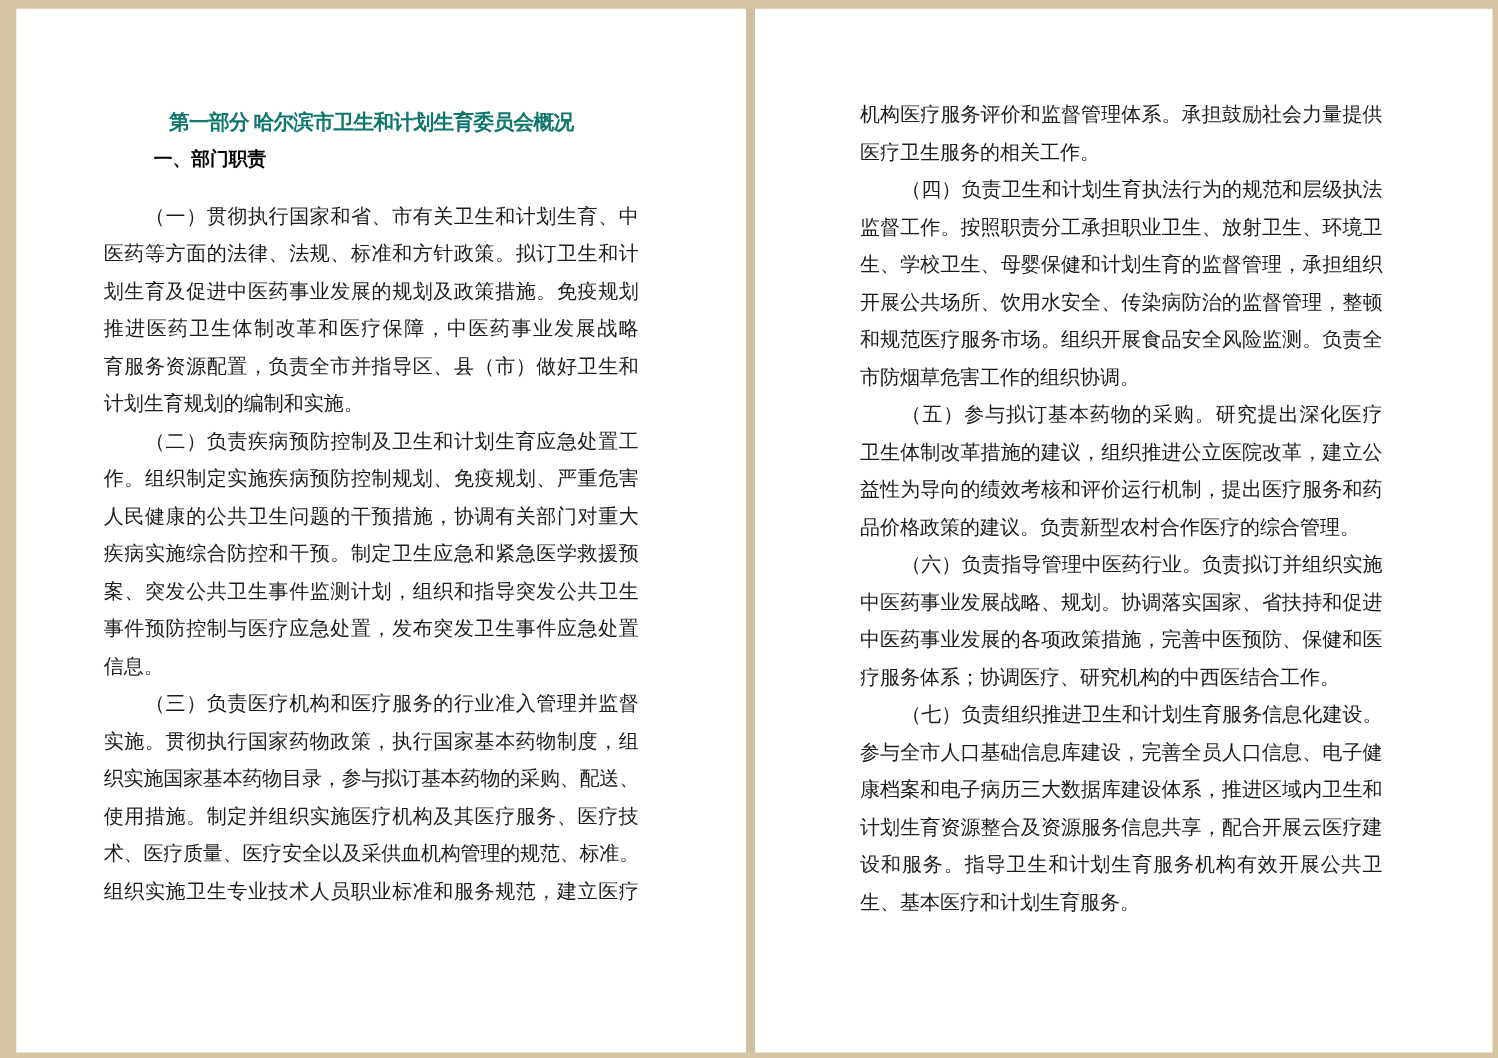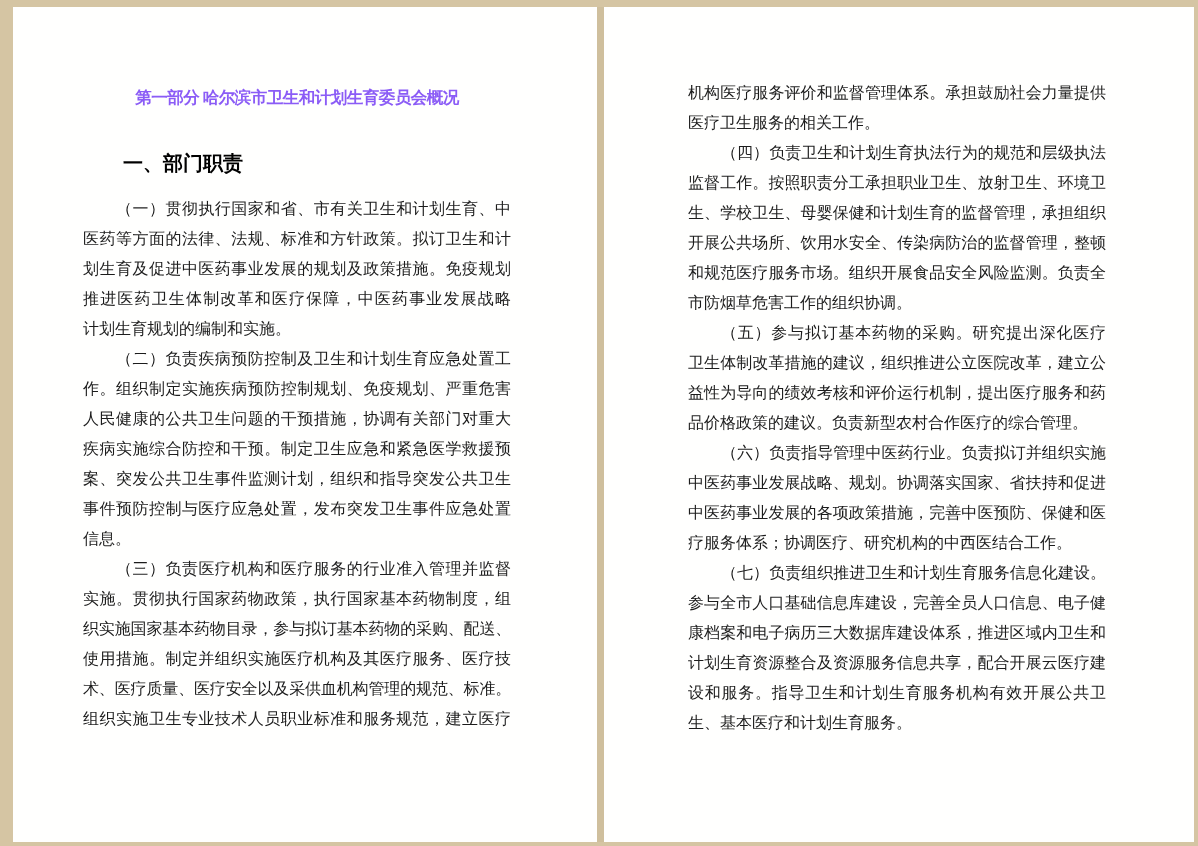--- a/index.html
+++ b/index.html
@@ -43,42 +43,42 @@
   .e{text-align:left;}
   
   .in{text-indent:33px;}
   
   .tight{letter-spacing:-0.35px;}
   .doc-title{
     font-weight:bold;
     text-align:center;
     font-size:16.5px;
     letter-spacing:-0.5px;
-    color:#8b5cf6;
+    color:#0f766e;
   }
   .sec-heading{
     font-weight:bold;
-    font-size:20px;
+    font-size:15px;
     padding-left:40px;
-    margin-top:35px;
     color:#000;
   }
   .body-start{margin-top:16px;font-family:Liberation Serif, serif;}
 </style>
 </head>
 <body>
 
 <div class="page page-left">
   <div class="textcol col-left">
     <div class="ln doc-title">第一部分 哈尔滨市卫生和计划生育委员会概况</div>
     <div class="ln sec-heading">一、部门职责</div>
     <div class="ln j in body-start">（一）贯彻执行国家和省、市有关卫生和计划生育、中</div>
     <div class="ln j">医药等方面的法律、法规、标准和方针政策。拟订卫生和计</div>
     <div class="ln j">划生育及促进中医药事业发展的规划及政策措施。免疫规划</div>
     <div class="ln j">推进医药卫生体制改革和医疗保障，中医药事业发展战略</div>
+    <div class="ln j">育服务资源配置，负责全市并指导区、县（市）做好卫生和</div>
     <div class="ln e">计划生育规划的编制和实施。</div>
     <div class="ln j in">（二）负责疾病预防控制及卫生和计划生育应急处置工</div>
     <div class="ln j">作。组织制定实施疾病预防控制规划、免疫规划、严重危害</div>
     <div class="ln j">人民健康的公共卫生问题的干预措施，协调有关部门对重大</div>
     <div class="ln j">疾病实施综合防控和干预。制定卫生应急和紧急医学救援预</div>
     <div class="ln j">案、突发公共卫生事件监测计划，组织和指导突发公共卫生</div>
     <div class="ln j">事件预防控制与医疗应急处置，发布突发卫生事件应急处置</div>
     <div class="ln e">信息。</div>
     <div class="ln j in">（三）负责医疗机构和医疗服务的行业准入管理并监督</div>
     <div class="ln j">实施。贯彻执行国家药物政策，执行国家基本药物制度，组</div>

